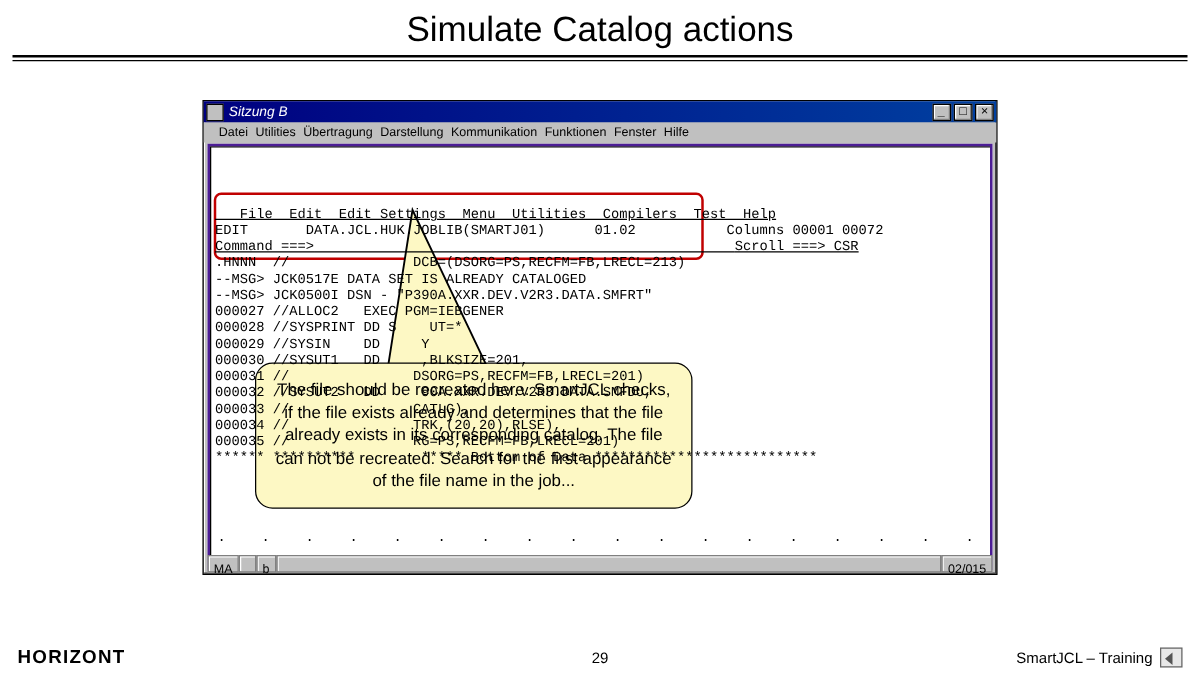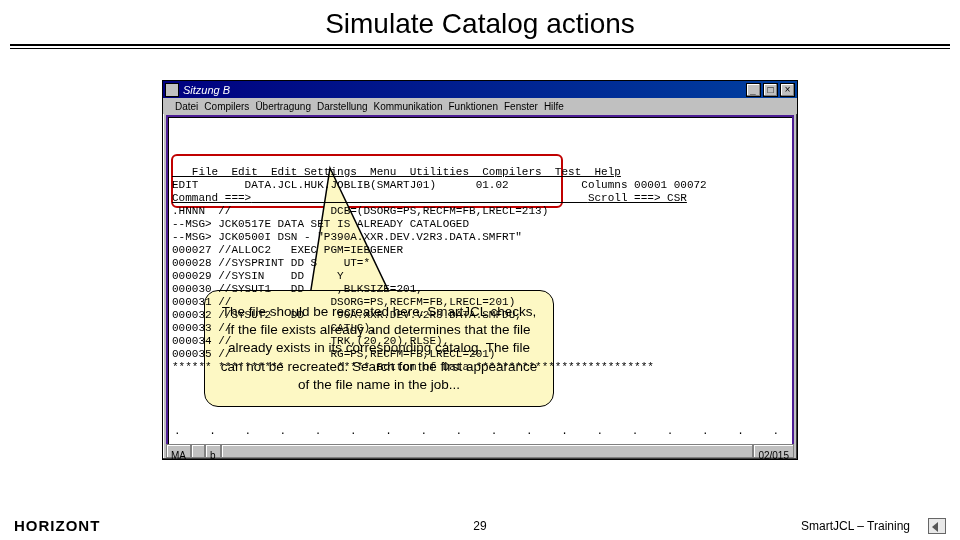--- a/index.html
+++ b/index.html
@@ -168,21 +168,21 @@
     position: absolute;
     left: 50%;
     transform: translateX(-50%);
     font-size: 12px;
     text-align: right;
   }
   .footer .right {
     margin-left: auto;
     display: flex;
     align-items: center;
-    gap: 18px;
+    gap: 6px;
     font-size: 12px;
   }
   .navicon {
     width: 18px; height: 16px;
     border: 1px solid #666;
     background: #e8e8e8;
     position: relative;
   }
   .navicon::before {
     content: "";
@@ -204,21 +204,21 @@
   <div class="titlebar">
     <div class="icon"></div>
     <span>Sitzung B</span>
     <div class="spacer"></div>
     <div class="winbtn">_</div>
     <div class="winbtn">□</div>
     <div class="winbtn">×</div>
   </div>
   <div class="menubar">
     <span>Datei</span>
-    <span>Compilers</span>
+    <span>Utilities</span>
     <span>Übertragung</span>
     <span>Darstellung</span>
     <span>Kommunikation</span>
     <span>Funktionen</span>
     <span>Fenster</span>
     <span>Hilfe</span>
   </div>
 
   <div class="terminal">
     <div class="terminal-text">

